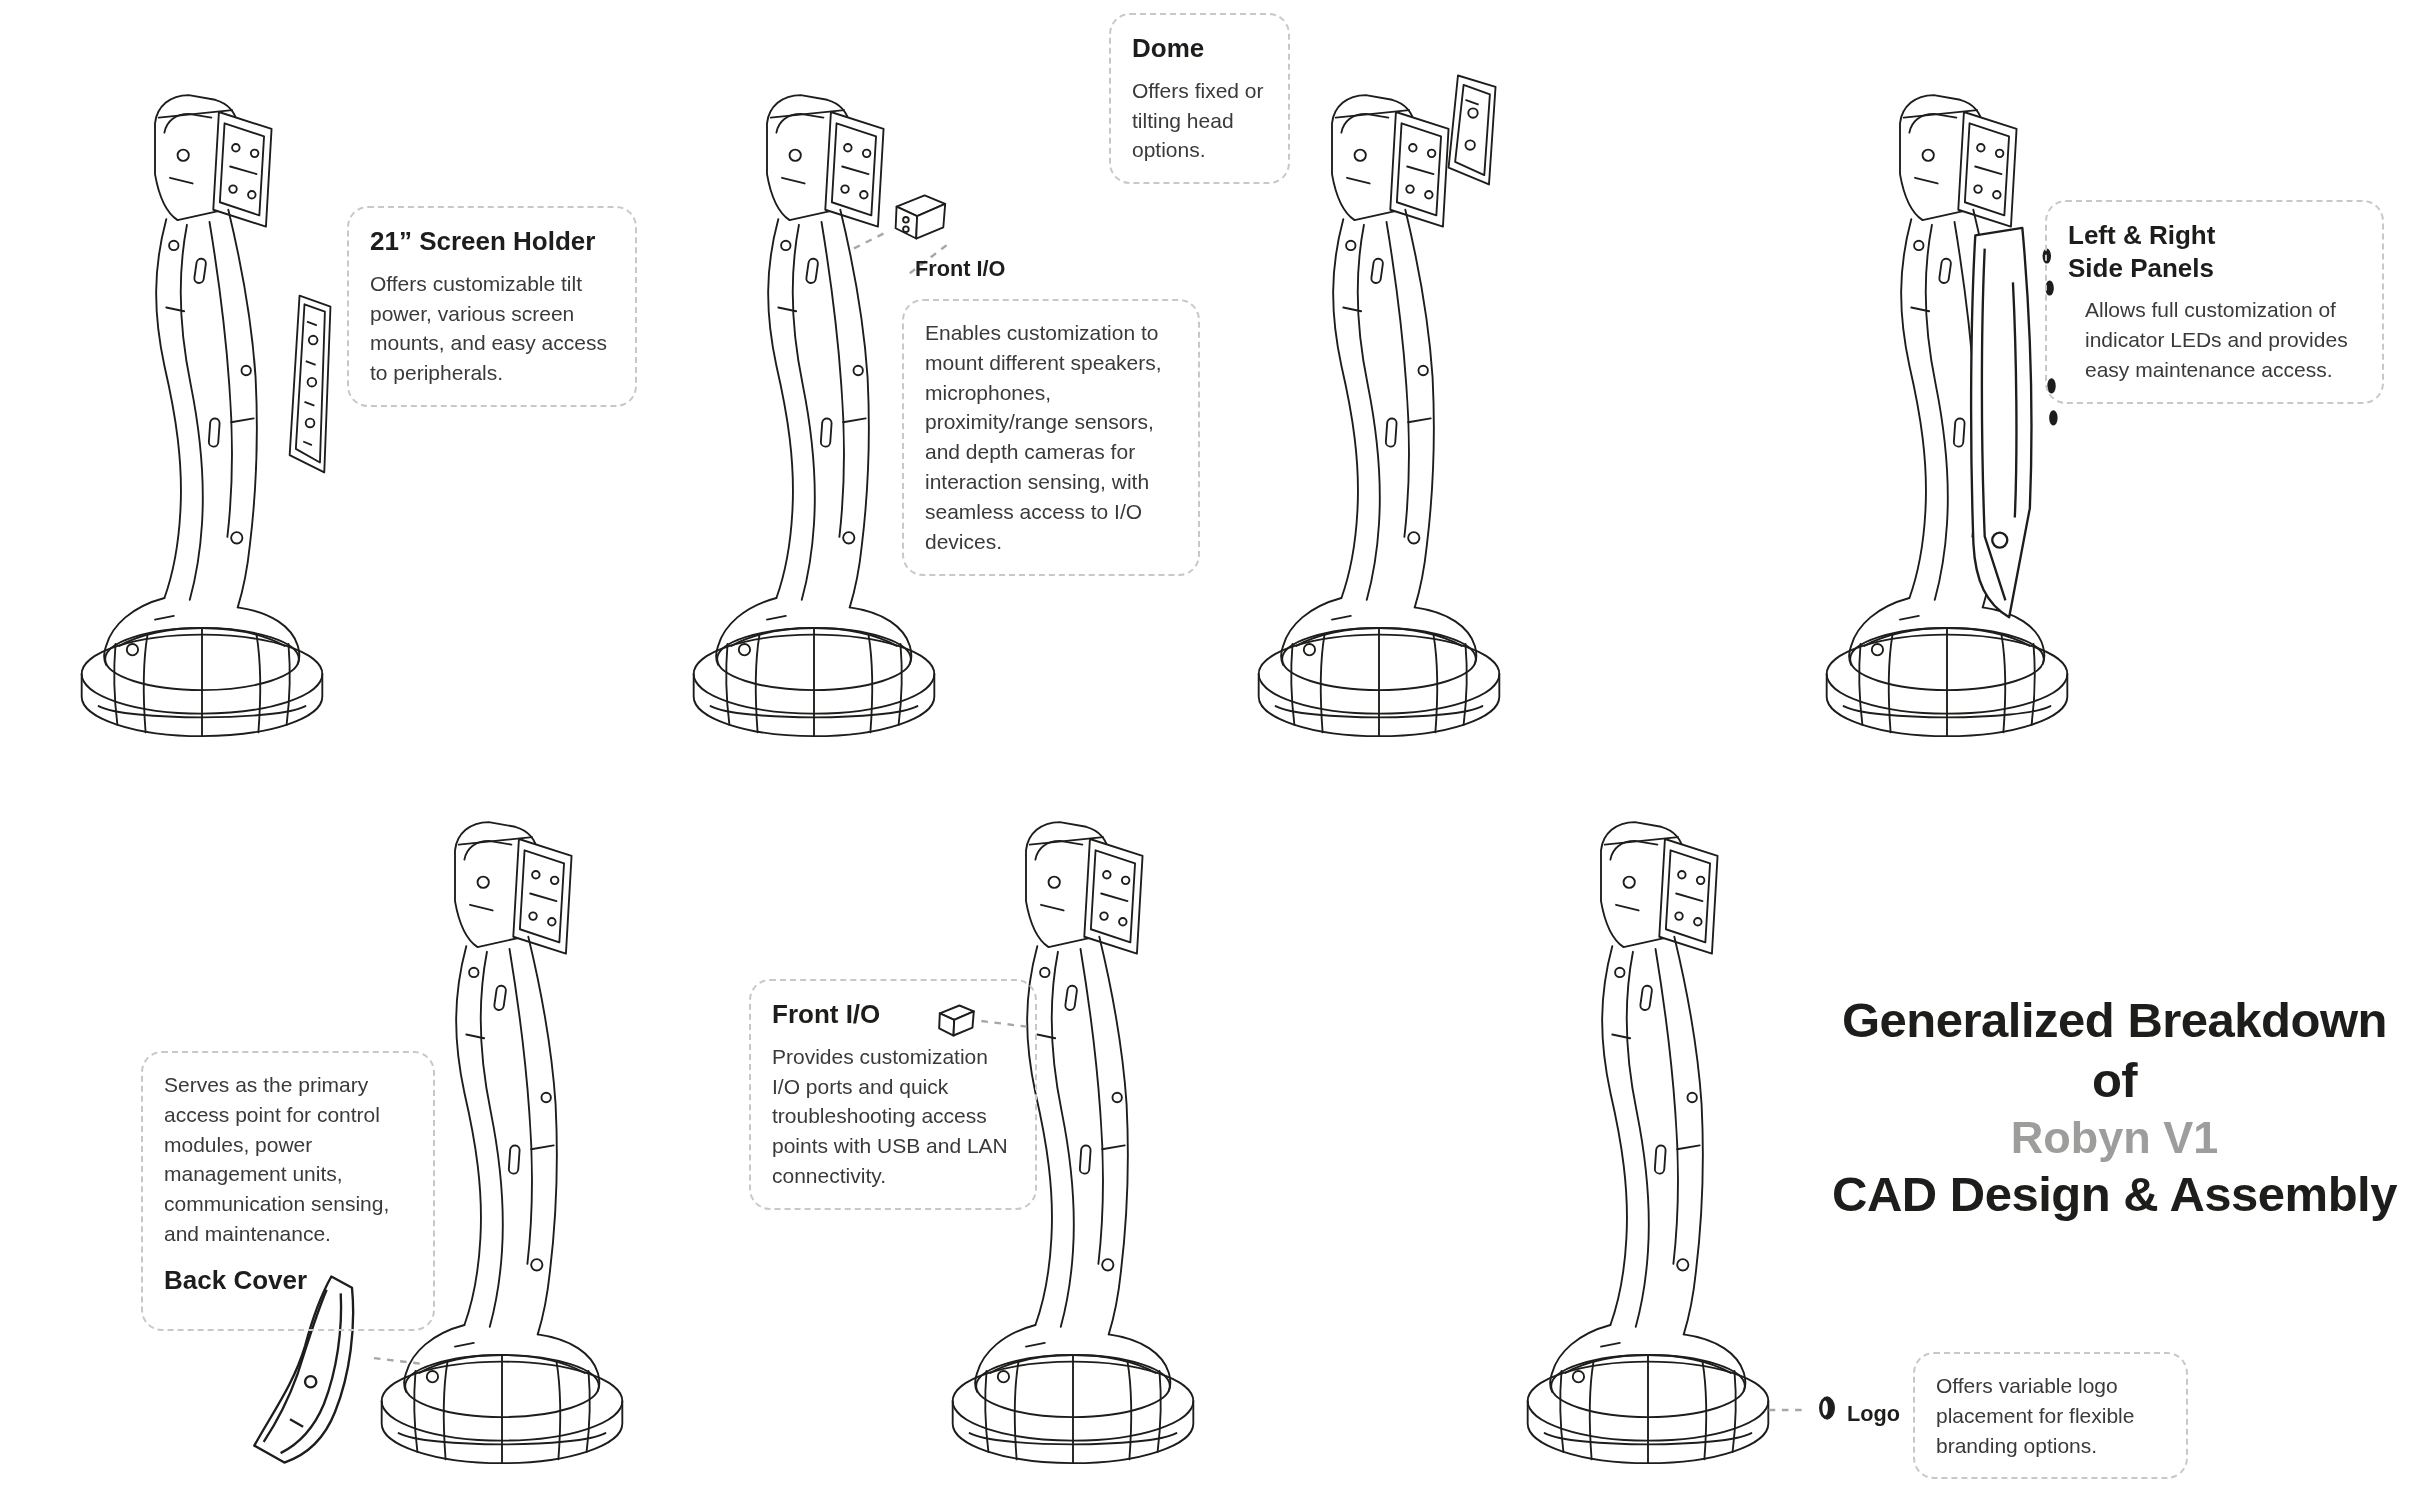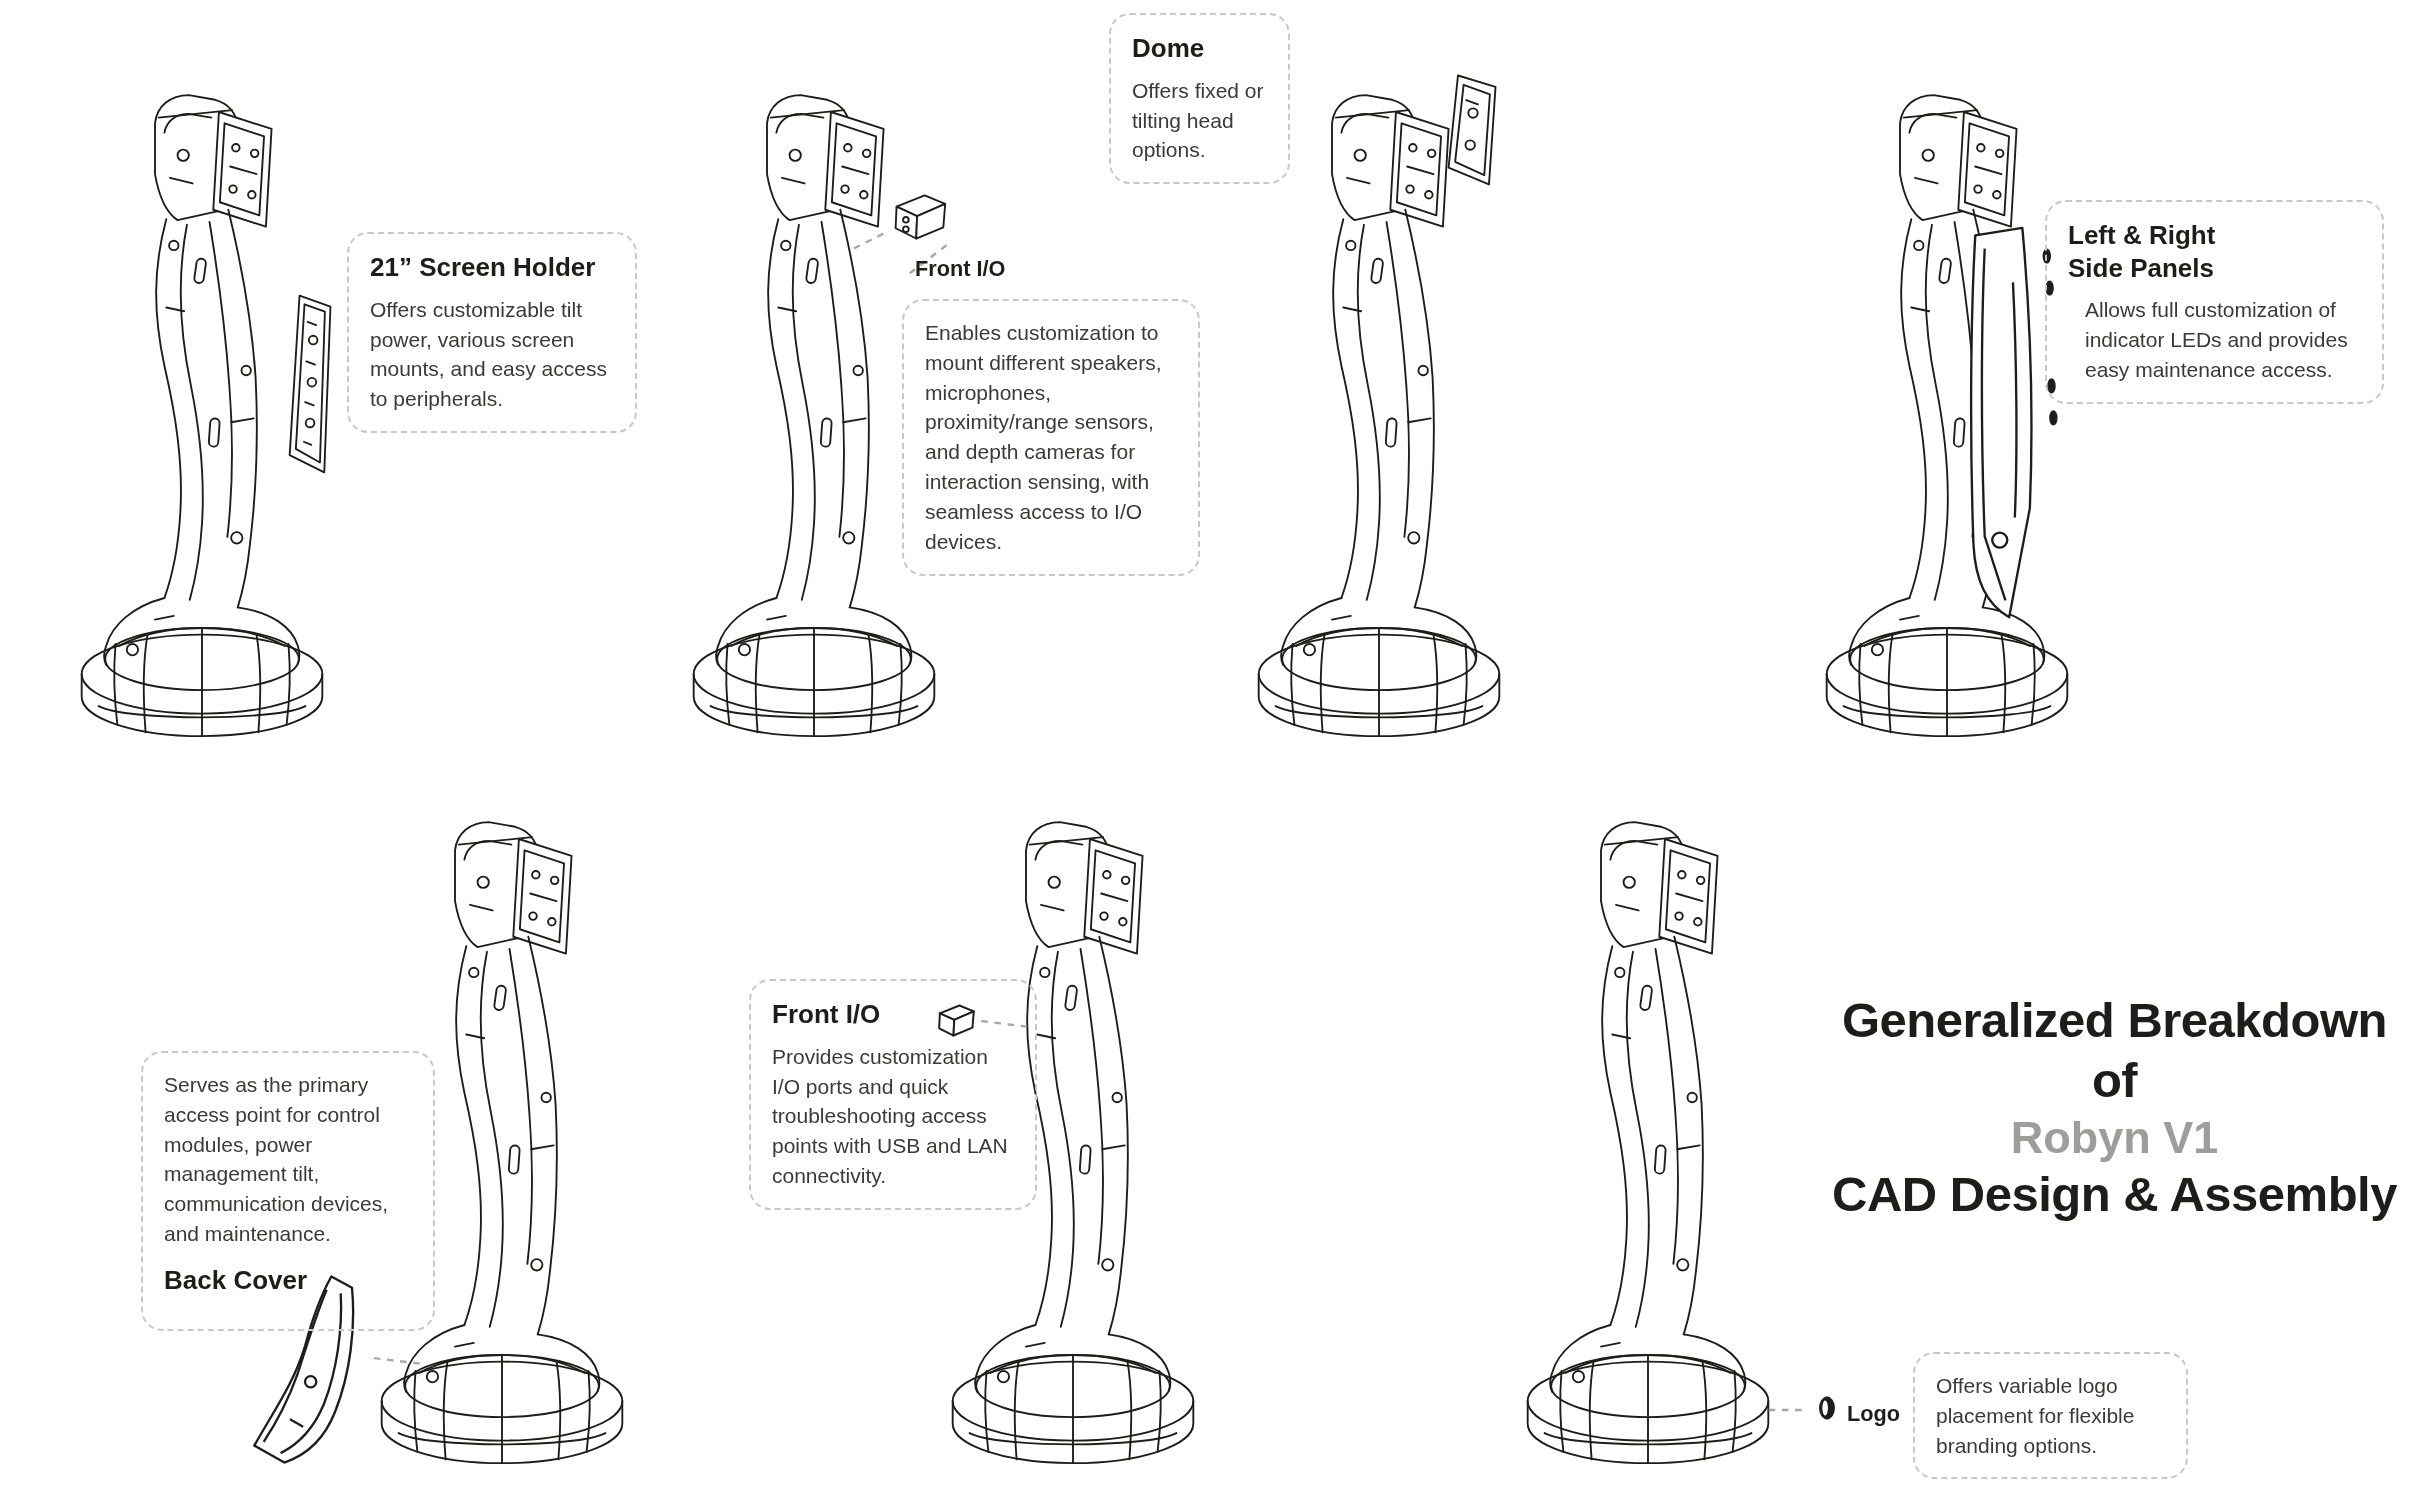--- a/index.html
+++ b/index.html
@@ -205,21 +205,21 @@
   <svg class="overlay" width="2411" height="1508" viewBox="0 0 2560 1601">
     <g stroke="#a7a7a6" stroke-width="2.5" stroke-dasharray="7 7" fill="none">
       <line x1="966" y1="290" x2="1008" y2="258"></line>
       <line x1="938" y1="248" x2="902" y2="266"></line>
       <line x1="397" y1="1442" x2="448" y2="1448"></line>
       <line x1="1042" y1="1084" x2="1090" y2="1090"></line>
       <line x1="1878" y1="1497" x2="1920" y2="1497"></line>
     </g>
   </svg>
 
-  <div class="callout" style="left:347px;top:232px;width:290px">
+  <div class="callout" style="left:347px;top:206px;width:290px">
     <div class="c-label">21” Screen Holder</div>
     <div class="c-body">Offers customizable tilt power, various screen mounts, and easy access to peripherals.</div>
   </div>
 
   <div class="callout" style="left:1109px;top:13px;width:181px">
     <div class="c-label">Dome</div>
     <div class="c-body">Offers fixed or tilting head options.</div>
   </div>
 
   <div class="floating-label" style="left:915px;top:256px">Front I/O</div>
@@ -227,21 +227,21 @@
     <div class="c-body">Enables customization to mount different speakers, microphones, proximity/range sensors, and depth cameras for interaction sensing, with seamless access to I/O devices.</div>
   </div>
 
 
   <div class="callout" style="left:2045px;top:200px;width:339px">
     <div class="c-label" style="max-width:151px">Left &amp; Right Side Panels</div>
     <div class="c-body" style="padding-left:17px">Allows full customization of indicator LEDs and provides easy maintenance access.</div>
   </div>
 
   <div class="callout" style="left:141px;top:1051px;width:294px">
-    <div class="c-body">Serves as the primary access point for control modules, power management tilt, communication devices, and maintenance.</div>
+    <div class="c-body">Serves as the primary access point for control modules, power management units, communication sensing, and maintenance.</div>
     <div class="c-label" style="margin-top:15px;margin-bottom:16px">Back Cover</div>
   </div>
 
   <div class="callout" style="left:749px;top:979px;width:288px">
     <div class="c-label">Front I/O</div>
     <div class="c-body">Provides customization I/O ports and quick troubleshooting access points with USB and LAN connectivity.</div>
   </div>
 
   <div class="floating-label" style="left:1847px;top:1401px">Logo</div>
   <div class="callout" style="left:1913px;top:1352px;width:275px">

